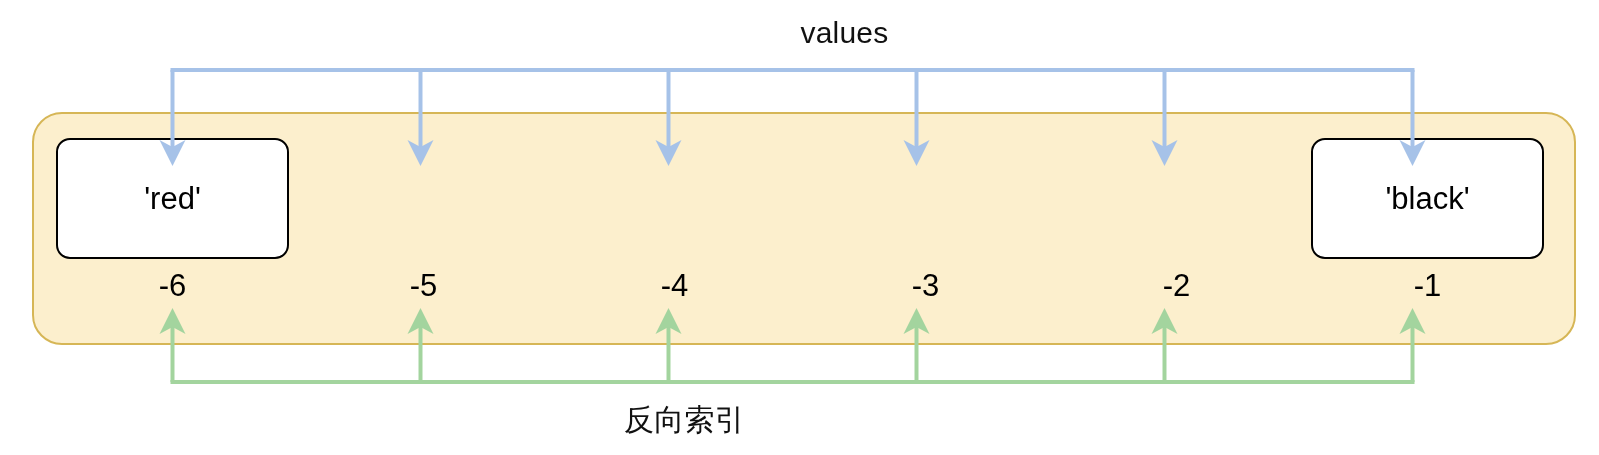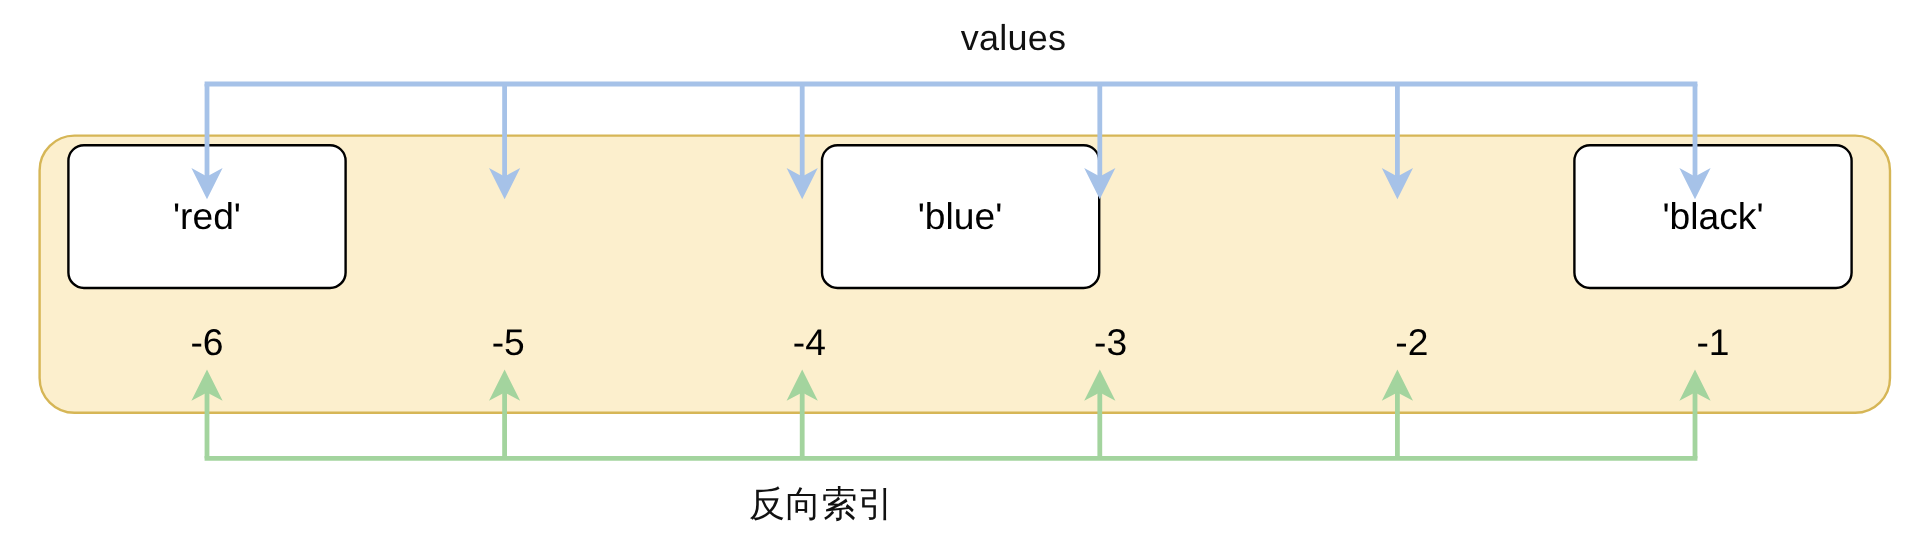--- a/index.html
+++ b/index.html
@@ -53,21 +53,21 @@
     width: 1544px;
     height: 233px;
     box-sizing: border-box;
     background: #fcefcd;
     border: 2px solid #d6b656;
     border-radius: 30px;
   }
   #cells {
     position: absolute;
     left: 56px;
-    top: 120px;
+    top: 138px;
     width: 1488px;
     height: 121px;
     display: flex;
     justify-content: space-between;
   }
   .cell {
     width: 233px;
     height: 121px;
     box-sizing: border-box;
     background: #ffffff;
@@ -101,23 +101,20 @@
 
 <div id="stage">
 
   <div class="label-top">values</div>
 
   <div id="container"></div>
 
   <div id="cells">
     <div class="cell">
       <span>'red'</span>
-    </div>
-    <div class="cell">
-      <span>'blue'</span>
     </div>
     <div class="cell">
       <span>'black'</span>
     </div>
   </div>
 
   <div id="indices">
     <div class="index-label">-6</div>
     <div class="index-label">-5</div>
     <div class="index-label">-4</div>

